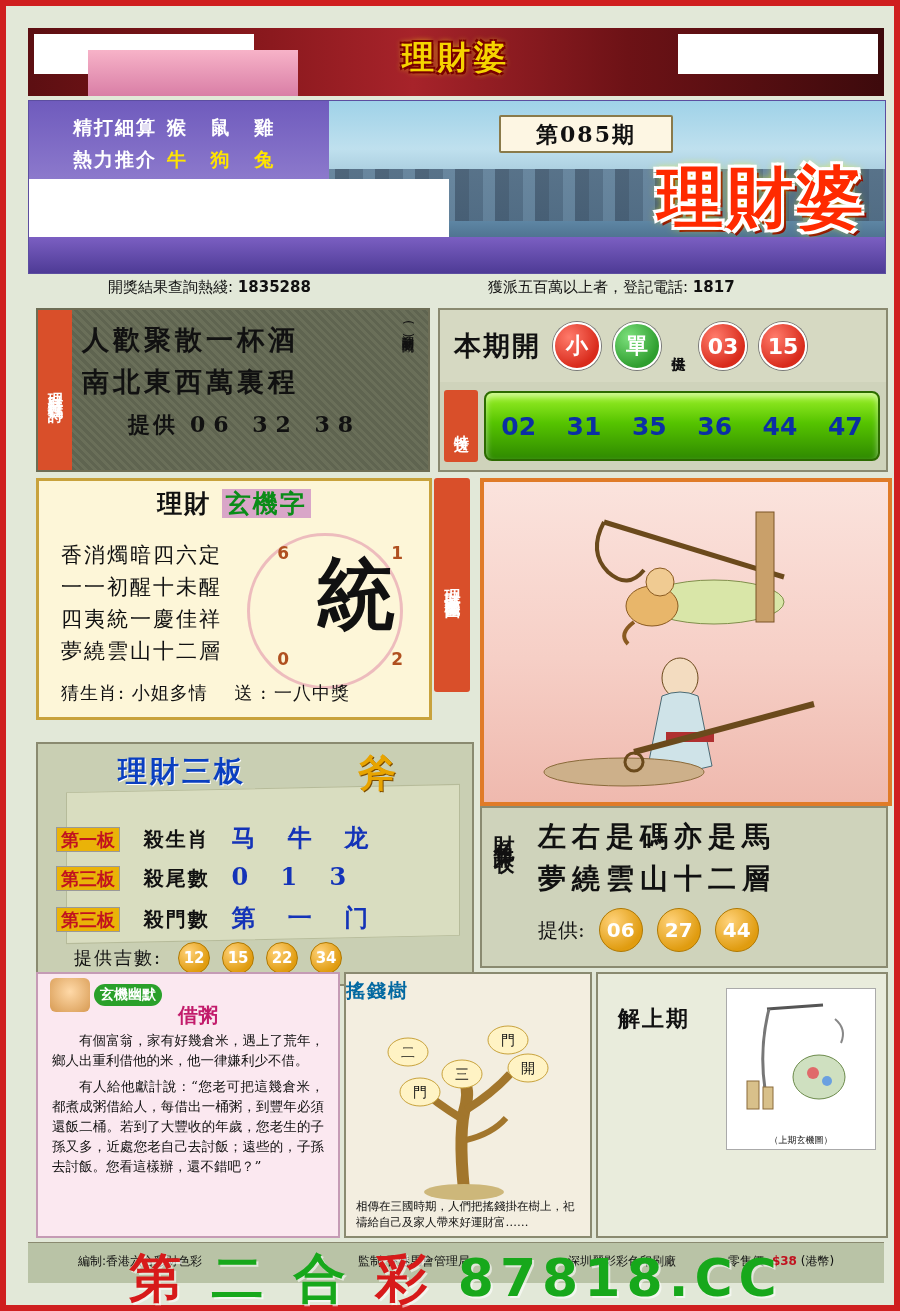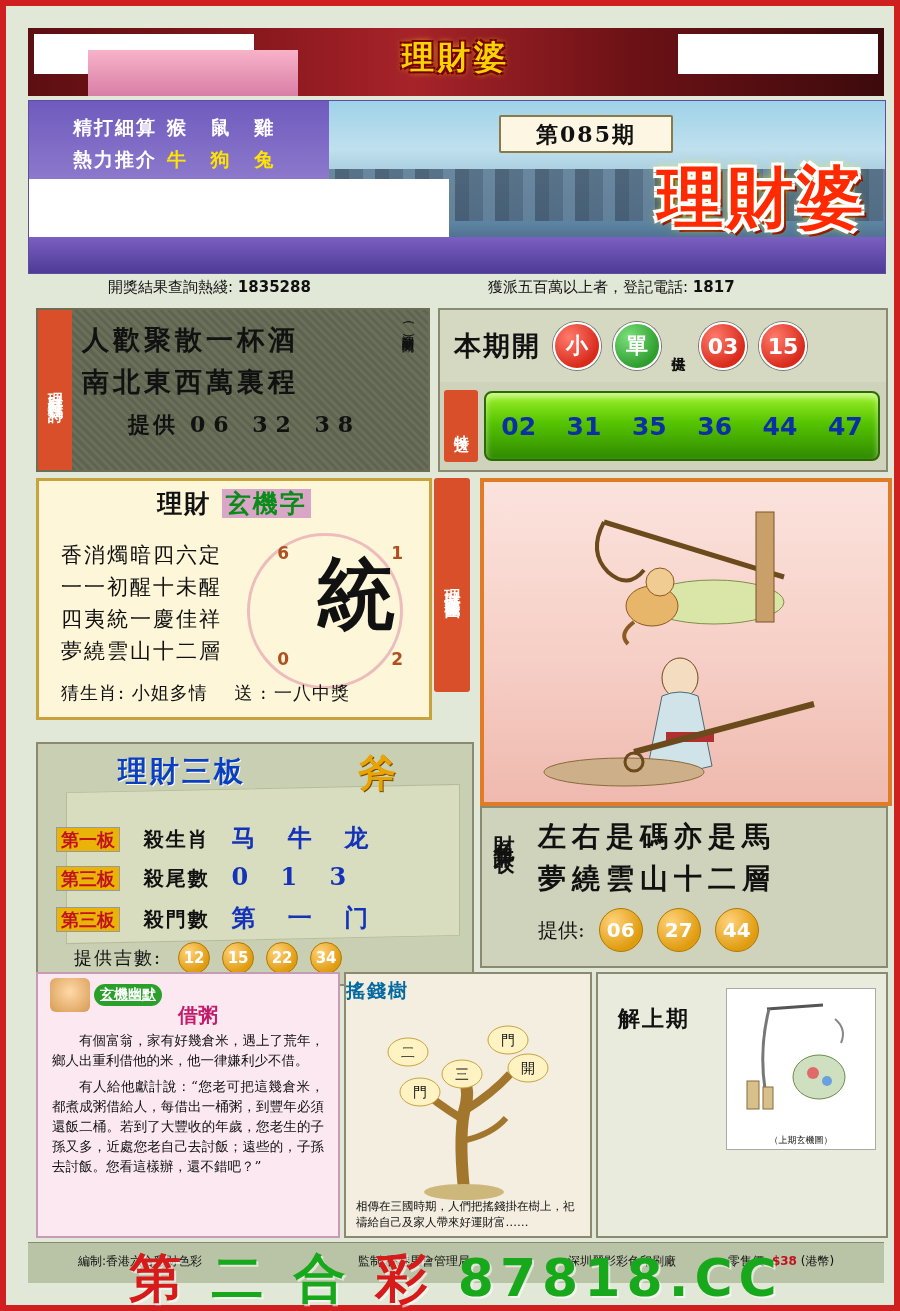--- a/index.html
+++ b/index.html
@@ -267,21 +267,21 @@
   
   .joke{
     position:absolute;left:30px;top:966px;width:300px;height:262px;
     border:2px solid #c59bb5;background:#fbe8f0;
   }
   .joke-hdr{
     position:absolute;left:6px;top:4px;width:290px;height:34px;
   }
   .joke-badge{
     position:absolute;left:50px;top:6px;background:#2aa02a;color:#fff;
-    font-family:"DejaVu Sans",sans-serif;font-size:14px;font-weight:bold;padding:2px 6px;border-radius:11px;text-decoration:underline;
+    font-family:"DejaVu Sans",sans-serif;font-size:14px;font-weight:bold;padding:2px 6px;border-radius:11px;
   }
   .joke-face{
     position:absolute;left:6px;top:0;width:40px;height:34px;
     background:radial-gradient(circle at 50% 40%,#ffd9a8,#d79a52);border-radius:6px;
   }
   .joke-title{
     position:absolute;left:140px;top:28px;font-family:"DejaVu Serif",serif;font-size:20px;font-weight:bold;color:#c21b6b;
   }
   .joke-body{
     position:absolute;left:14px;top:56px;width:272px;

